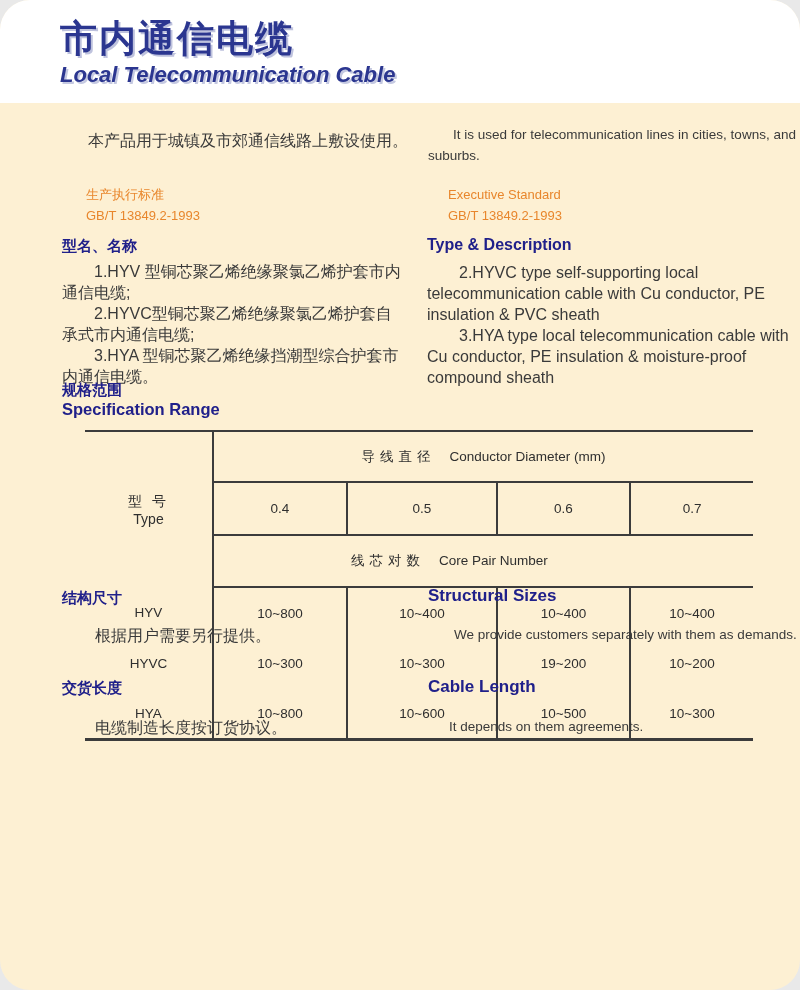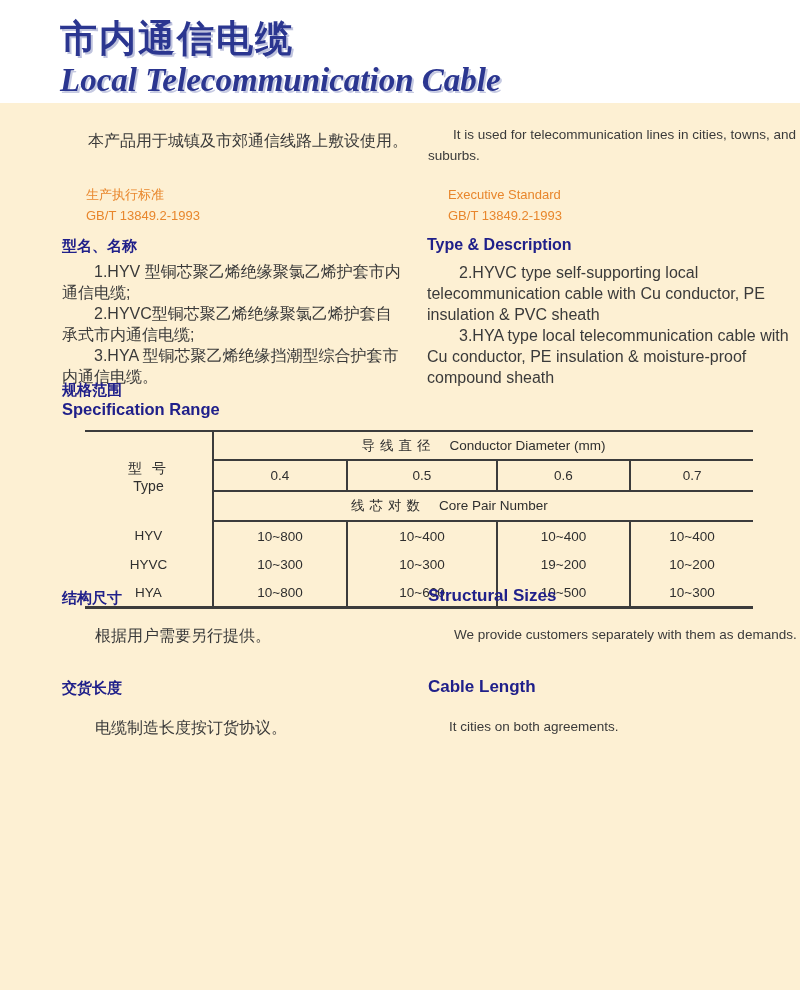--- a/index.html
+++ b/index.html
@@ -6,38 +6,38 @@
   body{
     font-family:"Liberation Sans", sans-serif;
     background:#e9e9e9;
   }
   .page{
     position:relative;
     width:800px;height:990px;
     margin:0 auto;
     background:#FDF0D3;
     overflow:hidden;
+    border-radius:30px;
   }
   .top-band{
     position:absolute;left:0;top:0;width:800px;height:103px;
     background:#FFFFFF;
   }
   .abs{position:absolute;}
   .title-zh{
     left:60px;top:14px;
     font-size:37px;font-weight:bold;letter-spacing:2px;
     color:#2B3690;
     text-shadow:2px 2px 0 rgba(110,120,180,0.45);
   }
   .title-en{
     left:60px;top:62px;
-    font-size:33px;font-weight:bold;font-style:italic;letter-spacing:0px;
+    font-size:22px;font-weight:bold;font-style:italic;letter-spacing:0px;
     color:#2B3690;
     text-shadow:2px 2px 0 rgba(110,120,180,0.40);
-    font-family:Liberation Serif, serif;
   }
   .body-text{color:#3A3A3A;font-size:16px;line-height:21px;}
   .intro-zh{left:88px;top:130px;width:340px;}
   .intro-en{left:428px;top:124px;width:370px;text-indent:25px;font-size:13.5px;}
   .orange{color:#E8862C;font-size:13px;line-height:21px;}
   .std-left{left:86px;top:184px;}
   .std-right{left:448px;top:184px;}
   .h-zh{font-size:15px;font-weight:bold;color:#20208A;}
   .h-en{font-size:16px;font-weight:bold;color:#20208A;}
   .head-type-zh{left:62px;top:237px;}
@@ -49,21 +49,21 @@
   .spec-en{left:62px;top:400px;font-size:16.5px;}
   
   .spec-table-wrap{left:85px;top:430px;}
   table.spec{
     border-collapse:collapse;table-layout:fixed;
     width:668px;
     border-top:2px solid #3C3C3C;
     border-bottom:3px solid #3C3C3C;
     color:#2F2F2F;
   }
-  table.spec td{padding:4px;text-align:center;vertical-align:middle;font-size:13px;}
+  table.spec td{padding:15px;text-align:center;vertical-align:middle;font-size:13px;}
   td.type-cell{border-right:2px solid #3C3C3C;}
   td.type-cell .t1{font-size:14px;letter-spacing:3px;}
   td.type-cell .t2{font-size:14px;}
   tr.r1 td.diam-head{border-bottom:2px solid #3C3C3C;height:19px;}
   tr.r2 td{border-bottom:2px solid #3C3C3C;height:21px;font-size:13.5px;}
   tr.r3 td{border-bottom:2px solid #3C3C3C;height:20px;text-align:left;padding-left:137px;}
   .zh-sp{letter-spacing:5px;font-size:13.5px;}
   .en-sub{font-size:13.5px;margin-left:14px;letter-spacing:0;}
   td.vl{border-left:2px solid #3C3C3C;}
   tr.data td{height:20px;font-size:13.5px;}
@@ -172,15 +172,15 @@
   </div>
 
   <div class="abs h-zh struct-zh">结构尺寸</div>
   <div class="abs h-en struct-en">Structural Sizes</div>
   <div class="abs body-text struct-body-zh">根据用户需要另行提供。</div>
   <div class="abs body-text struct-body-en">We provide customers separately with them as demands.</div>
 
   <div class="abs h-zh len-zh">交货长度</div>
   <div class="abs h-en len-en">Cable Length</div>
   <div class="abs body-text len-body-zh">电缆制造长度按订货协议。</div>
-  <div class="abs body-text len-body-en">It cities on both agreements.</div>
+  <div class="abs body-text len-body-en">It depends on them agreements.</div>
 
 </div>
 
 </body></html>

